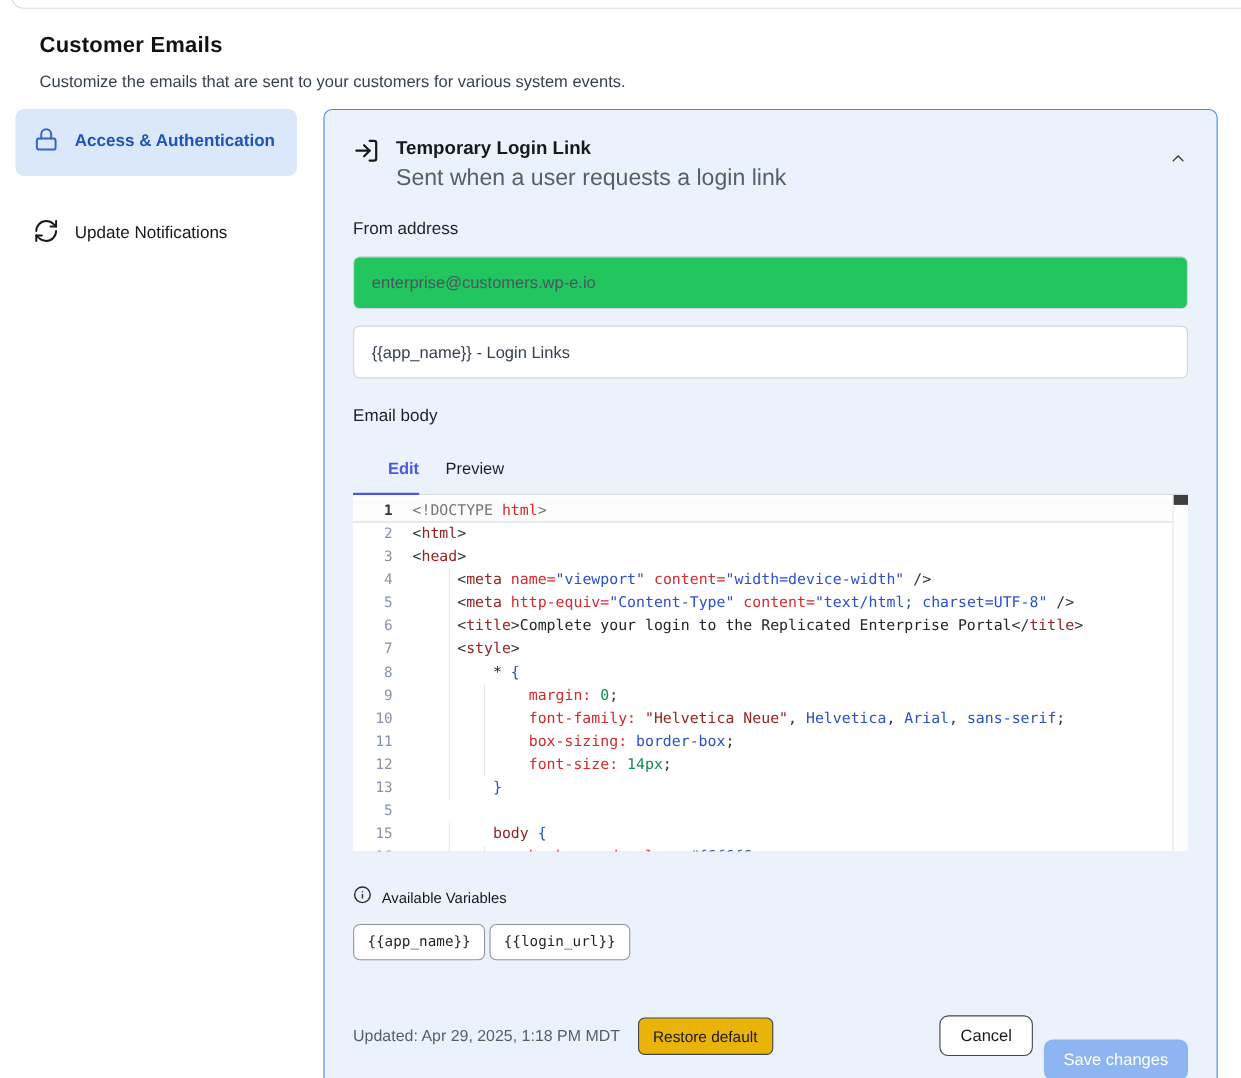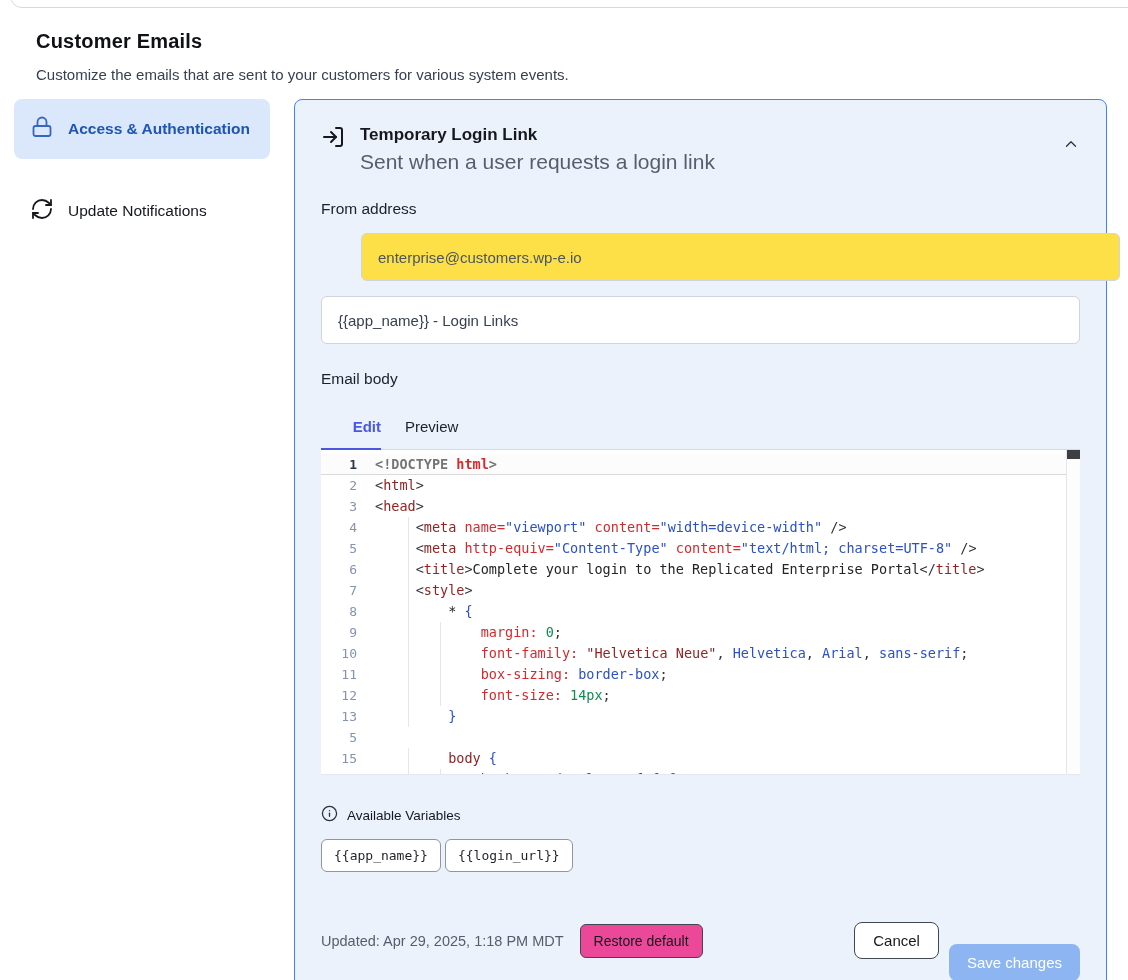--- a/index.html
+++ b/index.html
@@ -42,21 +42,21 @@
   .panel-header{display:flex;align-items:flex-start;gap:15px;cursor:pointer;}
   .panel-header .htxt{flex:1;}
   .panel-title{font-size:17px;font-weight:bold;color:#16181d;}
   .panel-sub{margin-top:5px;font-size:21px;color:#555f6b;}
   .chevron{margin-top:10px;flex:none;}
 
   .field-label{margin-top:26px;font-size:15.5px;color:#1c2128;font-weight:500;}
   .text-input{display:block;width:100%;height:48px;margin-top:15px;padding:0 16px;
     font-size:15px;font-family:"Liberation Sans",sans-serif;
     border:1px solid #d1d5db;border-radius:6px;outline:none;}
-  .input-from{background:#fde047;color:#4b5563;margin-left:40px;}
+  .input-from{background:#22c55e;color:#4b5563;}
   .input-subject{background:#ffffff;color:#374151;}
 
   
   .tabs{display:flex;margin-top:30px;border-bottom:1px solid #d6d9de;}
   .tab{font-size:15px;color:#1c2128;padding:0 0 13px 0;text-align:right;cursor:pointer;}
   .tab.t0{width:60px;}
   .tab.t1{margin-left:24px;}
   .tab.active{color:var(--tab-accent);font-weight:bold;border-bottom:3px solid var(--tab-accent);
     margin-bottom:-2px;}
 
@@ -91,21 +91,21 @@
   .vars-head{display:flex;align-items:center;gap:9px;margin-top:30px;}
   .vars-label{font-size:13.5px;color:#16181d;}
   .chips{display:flex;gap:4px;margin-top:13px;}
   .chip{font-family:"DejaVu Sans Mono",monospace;font-size:13px;color:#1f2328;
     background:#fff;border:1px solid #8f969e;border-radius:6px;padding:8px 12px;cursor:pointer;}
 
   
   .panel-footer{display:flex;align-items:center;margin-top:28px;}
   .updated{font-size:14.5px;color:#555f6b;}
   .btn{font-family:"Liberation Sans",sans-serif;cursor:pointer;}
-  .btn-outline{background:#ec4899;border:1px solid #3f4750;border-radius:6px;
+  .btn-outline{background:#eab308;border:1px solid #3f4750;border-radius:6px;
     font-size:14px;color:#16181d;padding:8px 13px;margin-left:16px;}
   .footer-right{margin-left:auto;display:flex;align-items:center;gap:10px;}
   .btn-cancel{background:#fff;border:1px solid #3f4750;border-radius:8px;
     font-size:15px;color:#16181d;padding:9px 18px;}
   .btn-save{background:var(--save-bg);border:none;border-radius:8px;
     font-size:15px;color:#fff;padding:10px 18px;margin-top:44px;}
 </style>
 </head>
 <body>
 
@@ -165,21 +165,21 @@
 
     <div class="tabs" id="tabs">
         <div class="tab t0 active">Edit</div>
         <div class="tab t1">Preview</div>
       </div>
 
     <div class="editor">
       <div class="ed-inner" id="ed-inner">
           <div class="cl active-line">
             <span class="ln">1</span>
-            <span class="code" style="padding-left: 0ch; font-weight: bold;"><span class="tk-meta">&lt;!DOCTYPE </span><span class="tk-attr">html</span><span class="tk-meta">&gt;</span></span>
+            <span class="code" style="padding-left: 0ch;"><span class="tk-meta">&lt;!DOCTYPE </span><span class="tk-attr">html</span><span class="tk-meta">&gt;</span></span>
           </div>
           <div class="cl">
             <span class="ln">2</span>
             <span class="code" style="padding-left: 0ch;"><span class="tk-punct">&lt;</span><span class="tk-tag">html</span><span class="tk-punct">&gt;</span></span>
           </div>
           <div class="cl">
             <span class="ln">3</span>
             <span class="code" style="padding-left: 0ch;"><span class="tk-punct">&lt;</span><span class="tk-tag">head</span><span class="tk-punct">&gt;</span></span>
           </div>
           <div class="cl">

